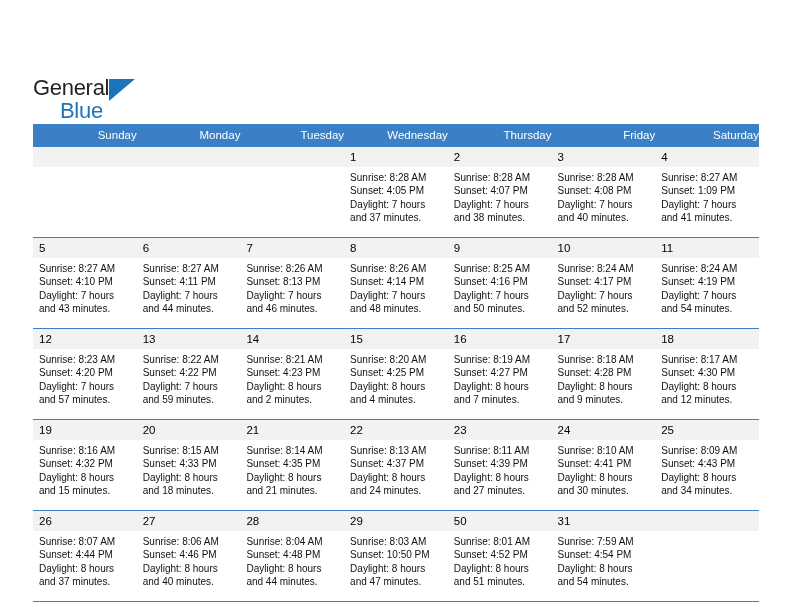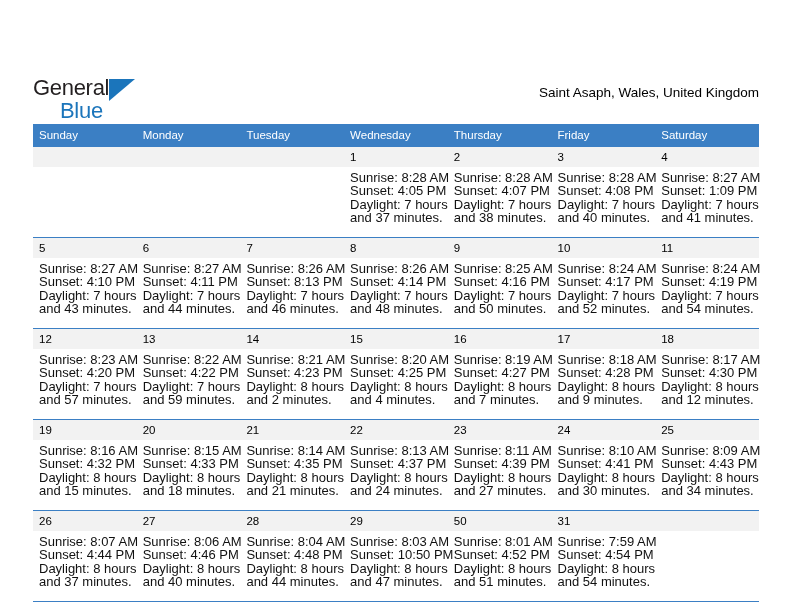--- a/index.html
+++ b/index.html
@@ -86,21 +86,21 @@
     width: 726px;
     border-collapse: collapse;
     table-layout: fixed;
     margin-top: 4px;
   }
   .cal th {
     background: #3b7fc4;
     color: #ffffff;
     font-size: 11.5px;
     font-weight: normal;
-    text-align: left;
+    text-align: right;
     padding: 4px 0 5px 6px;
     line-height: 14px;
     border: none;
   }
   .cal td {
     vertical-align: top;
     padding: 0;
     border-bottom: 1.5px solid #3b7fc4;
     background: #ffffff;
     height: 90px;
@@ -117,21 +117,21 @@
     color: #000000;
     padding: 3px 0 3px 6px;
     height: 20px;
     box-sizing: border-box;
   }
   .cell.empty .daynum {
     background: #f2f2f2;
   }
   .info {
     padding: 4px 4px 0 6px;
-    font-size: 13px;
+    font-size: 10px;
     line-height: 13.4px;
     color: #111111;
   }
   .info div {
     white-space: nowrap;
   }
 </style>
 </head>
 <body>
 
@@ -139,21 +139,20 @@
 
   <div class="top">
 
     <div class="logo">
       <span class="logo-general">General</span>
       <span class="logo-tri"></span>
       <span class="logo-blue">Blue</span>
     </div>
 
     <div class="titles">
-      <div class="cal-subtitle">Saint Asaph, Wales, United Kingdom</div>
     </div>
 
   </div>
 
   <table class="cal">
     <thead>
       <tr>
         <th>Sunday</th>
         <th>Monday</th>
         <th>Tuesday</th>

